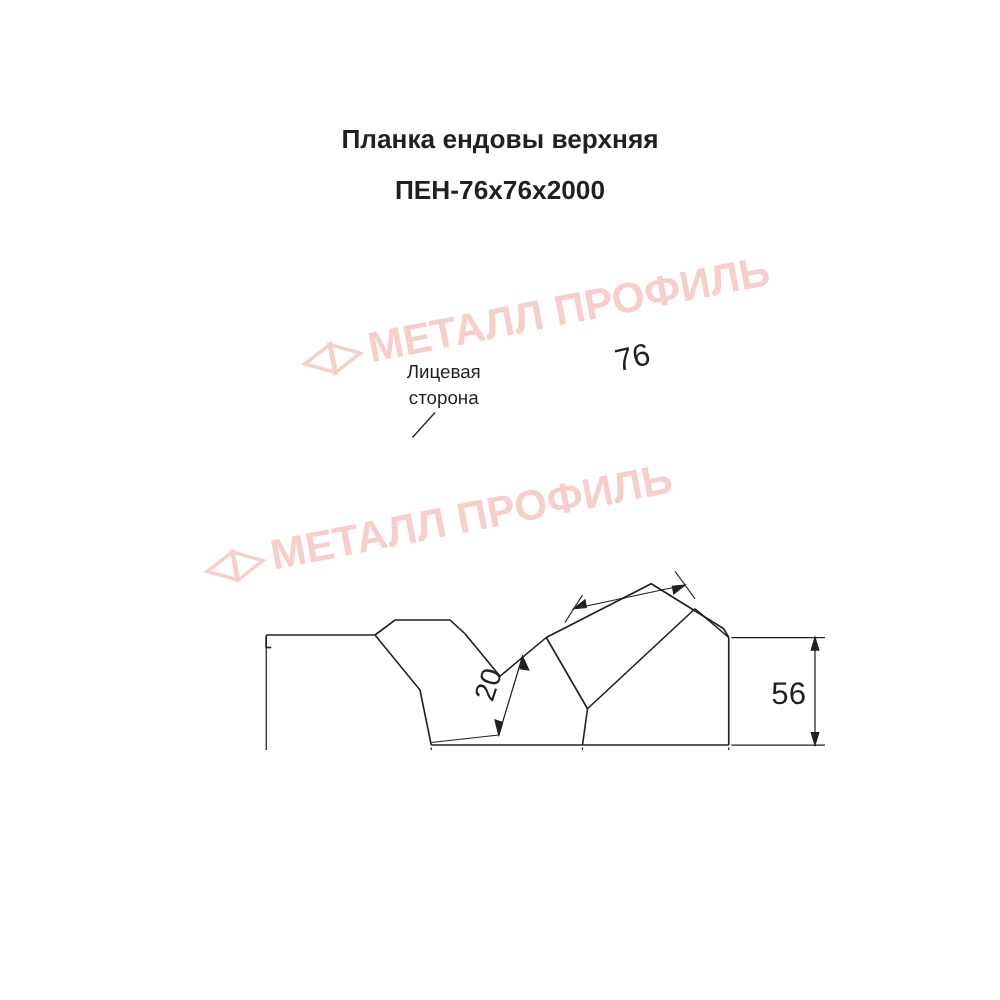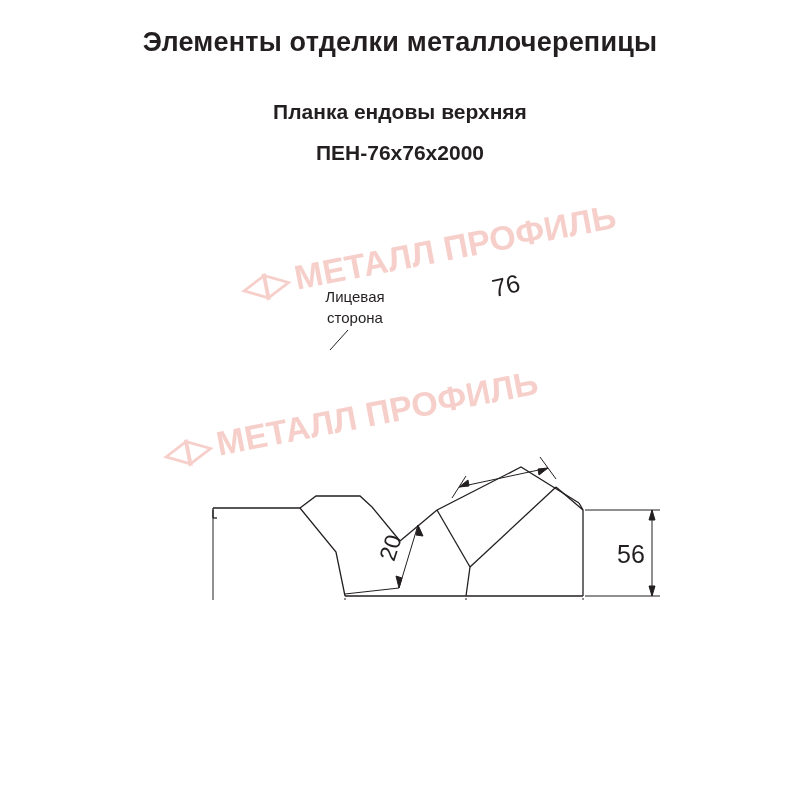--- a/index.html
+++ b/index.html
@@ -99,23 +99,20 @@
     display: inline-block;
     margin-right: 8px;
     letter-spacing: -3px;
   }
 </style>
 </head>
 <body>
 
 <div class="page">
 
-  <div class="title-block">
-    <div class="main-title">Элементы отделки металлочерепицы</div>
-  </div>
 
   <div class="sub-title">Планка ендовы верхняя</div>
   <div class="code-title">ПЕН-76х76х2000</div>
 
   <div class="drawing">
     <svg width="800" height="420" viewBox="0 0 800 420">
 
       <g fill="none" stroke="#231f20" stroke-width="1.3">
 
         <path d="M213,328 L300,328 L336,372 L345,416"></path>

